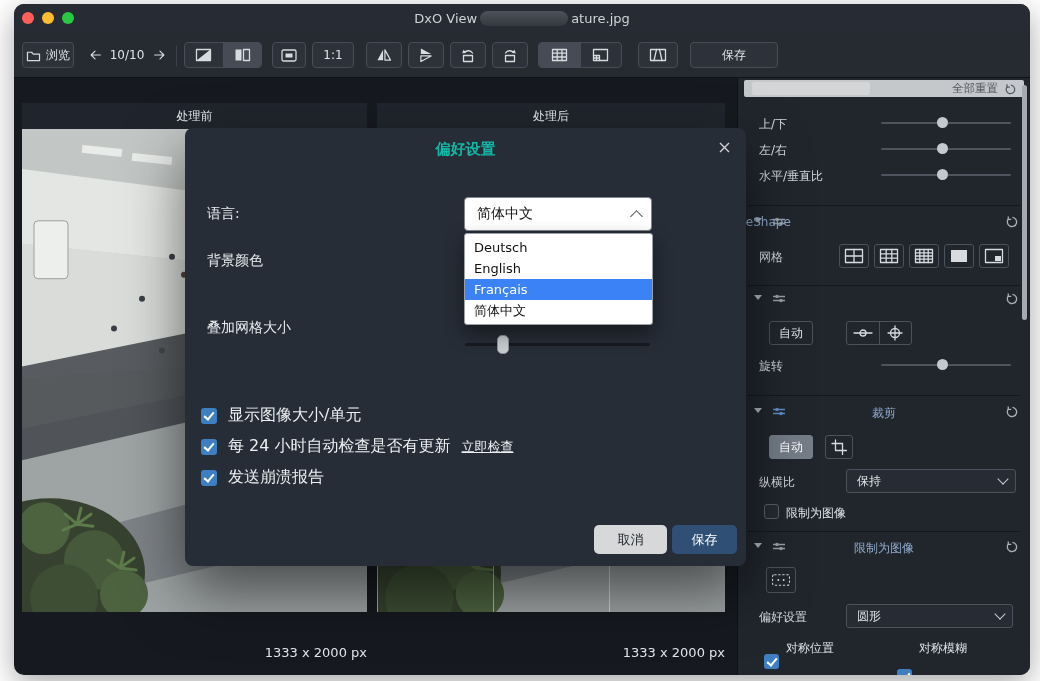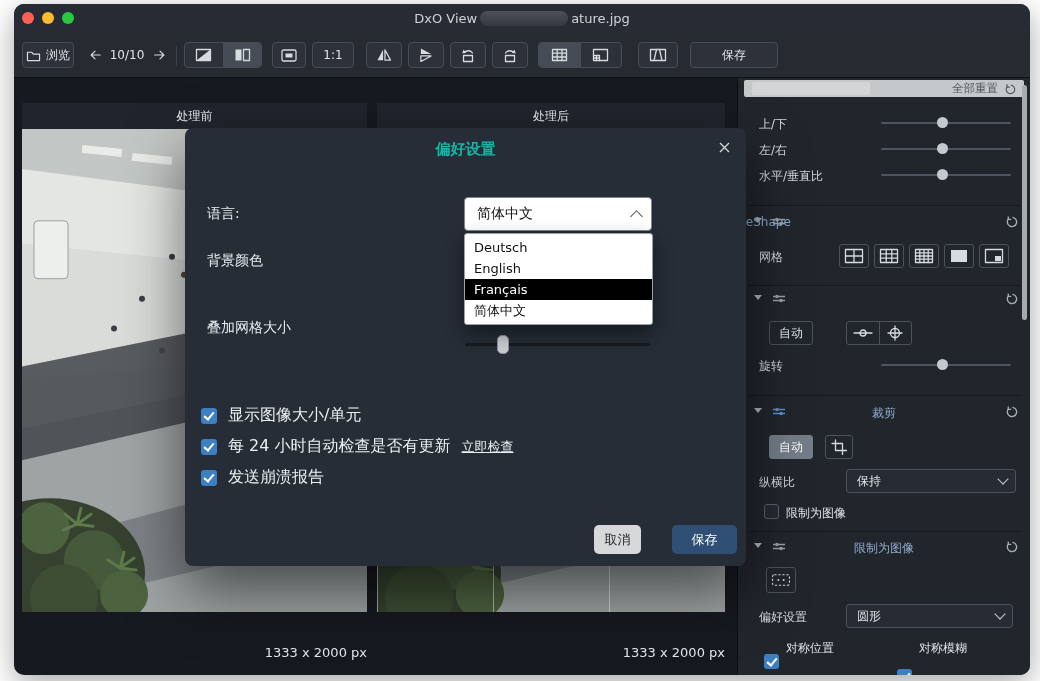--- a/index.html
+++ b/index.html
@@ -65,21 +65,21 @@
   .scrollthumb{width:5px;border-radius:3px;background:#a6abb1;}
   
   .dialog{left:171px;top:124px;width:561px;height:438px;background:#262d37;border-radius:8px;
     box-shadow:0 25px 60px rgba(0,0,0,.55);z-index:20;color:#e9ecef;}
   .dlabel{font-size:14px;color:#e9ecef;}
   .combo{background:#fff;border:1px solid #80858c;border-radius:4px;color:#111;font-size:14px;
     display:flex;align-items:center;justify-content:space-between;padding:0 10px 0 12px;}
   .listbox{background:#fff;border:1px solid #9aa0a6;border-radius:3px;box-shadow:0 8px 20px rgba(0,0,0,.45);
     padding:3px 0;z-index:5;}
   .listbox .opt{height:21px;line-height:21px;padding-left:9px;font-size:13px;color:#111;}
-  .listbox .sel{background:#000000;color:#fff;}
+  .listbox .sel{background:#3b82f6;color:#fff;}
   .dcb-row{display:flex;align-items:center;gap:11px;position:absolute;left:16px;}
   .dcb{width:16px;height:16px;border-radius:3px;background:#3e7fc1;position:relative;flex:none;}
   .dcb::after{content:"";position:absolute;left:5px;top:2px;width:4px;height:8px;
     border-right:2px solid #fff;border-bottom:2px solid #fff;transform:rotate(40deg);}
   .dcbl{font-size:16px;color:#eceff2;}
   .linktxt{font-size:13px;color:#eceff2;text-decoration:underline;margin-left:10px;}
   .dbtn{height:29px;border-radius:5px;font-size:13px;display:flex;align-items:center;justify-content:center;}
   .dslider .track{position:absolute;left:0;right:0;top:8px;height:3px;background:#171b21;border-radius:2px;}
   .dslider .knob{position:absolute;top:0;width:10px;height:17px;border-radius:5px;background:#c9cdd2;border:1px solid #8e939a;}
 </style>
@@ -475,21 +475,21 @@
     <div class="dcb-row" style="top:308px">
       <span class="dcb"></span>
       <span class="dcbl">每 24 小时自动检查是否有更新</span>
       <span class="linktxt" style="margin-left:0">立即检查</span>
     </div>
     <div class="dcb-row" style="top:339px">
       <span class="dcb"></span>
       <span class="dcbl">发送崩溃报告</span>
     </div>
 
-    <div class="abs dbtn" style="left:409px;top:397px;width:47px;background:#d6d8da;color:#1e2227">
+    <div class="abs dbtn" style="left:409px;top:397px;width:73px;background:#d6d8da;color:#1e2227">
       <span>取消</span>
     </div>
     <div class="abs dbtn" style="left:487px;top:397px;width:65px;background:#2f5074;color:#fff">
       <span>保存</span>
     </div>
   </div>
 
 </div>
 
 </body></html>

